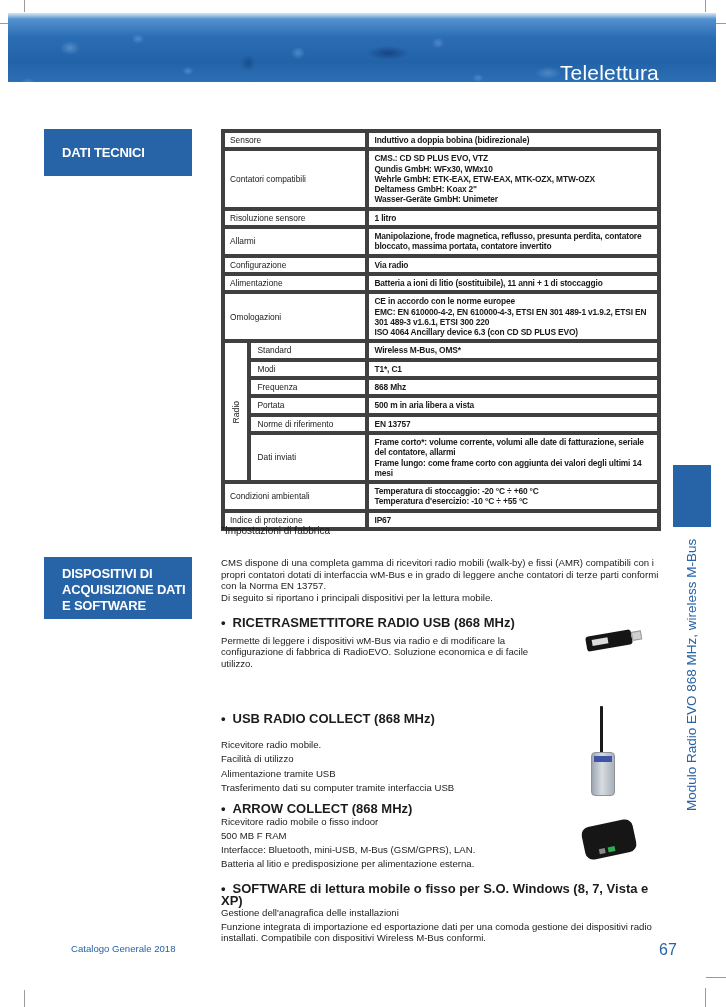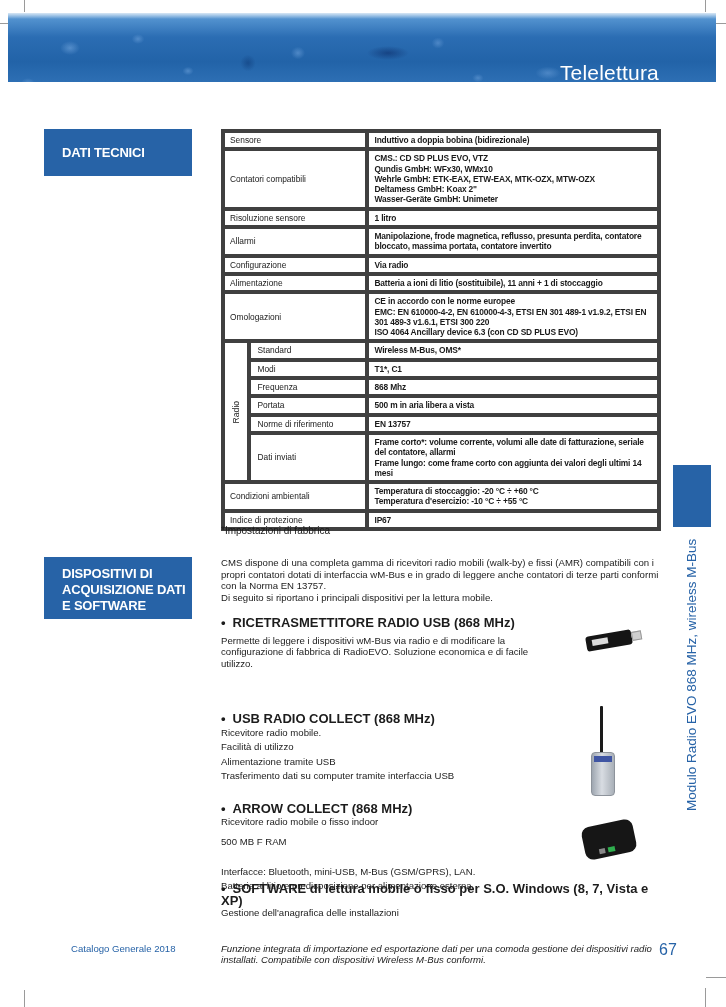--- a/index.html
+++ b/index.html
@@ -238,42 +238,42 @@
   <p class="bullet-title">RICETRASMETTITORE RADIO USB (868 MHz)</p>
   <p class="narrow" style="margin-top:6px;">Permette di leggere i dispositivi wM-Bus via radio e di modificare la configurazione di fabbrica di RadioEVO. Soluzione economica e di facile utilizzo.</p>
 </div>
 <div class="device usb-dongle">
   <div class="lbl"></div>
   <div class="plug"></div>
 </div>
 
 <div class="body" style="top:713px;">
   <p class="bullet-title">USB RADIO COLLECT (868 MHz)</p>
-  <p style="margin-top:2px;">Ricevitore radio mobile.</p>
+  <p style="margin-top:14px;">Ricevitore radio mobile.</p>
   <p style="margin-top:3px;">Facilità di utilizzo</p>
   <p style="margin-top:3px;">Alimentazione tramite USB</p>
   <p style="margin-top:3px;">Trasferimento dati su computer tramite interfaccia USB</p>
 </div>
 <div class="device antenna"></div>
 <div class="device handheld">
   <div class="screen"></div>
 </div>
 
 <div class="body" style="top:803px;">
   <p class="bullet-title">ARROW COLLECT (868 MHz)</p>
   <p style="margin-top:1px;">Ricevitore radio mobile o fisso indoor</p>
-  <p style="margin-top:9px;">500 MB F RAM</p>
-  <p style="margin-top:18px;">Interfacce: Bluetooth, mini-USB, M-Bus (GSM/GPRS), LAN.</p>
+  <p style="margin-top:3px;">500 MB F RAM</p>
+  <p style="margin-top:2px;">Interfacce: Bluetooth, mini-USB, M-Bus (GSM/GPRS), LAN.</p>
   <p style="margin-top:3px;">Batteria al litio e predisposizione per alimentazione esterna.</p>
 </div>
 <div class="device arrow-box">
   <div class="port1"></div>
   <div class="port2"></div>
 </div>
 
 <div class="body" style="top:883px;">
   <p class="bullet-title">SOFTWARE di lettura mobile o fisso per S.O. Windows (8, 7, Vista e XP)</p>
   <p style="margin-top:1px;">Gestione dell'anagrafica delle installazioni</p>
-  <p style="margin-top:24px;font-style:italic;">Funzione integrata di importazione ed esportazione dati per una comoda gestione  dei dispositivi radio installati. Compatibile con dispositivi Wireless M-Bus conformi.</p>
+  <p style="margin-top:2px;">Funzione integrata di importazione ed esportazione dati per una comoda gestione  dei dispositivi radio installati. Compatibile con dispositivi Wireless M-Bus conformi.</p>
 </div>
 
 <div class="footer-left">Catalogo Generale 2018</div>
 <div class="page-num">67</div>
 
 </body></html>

